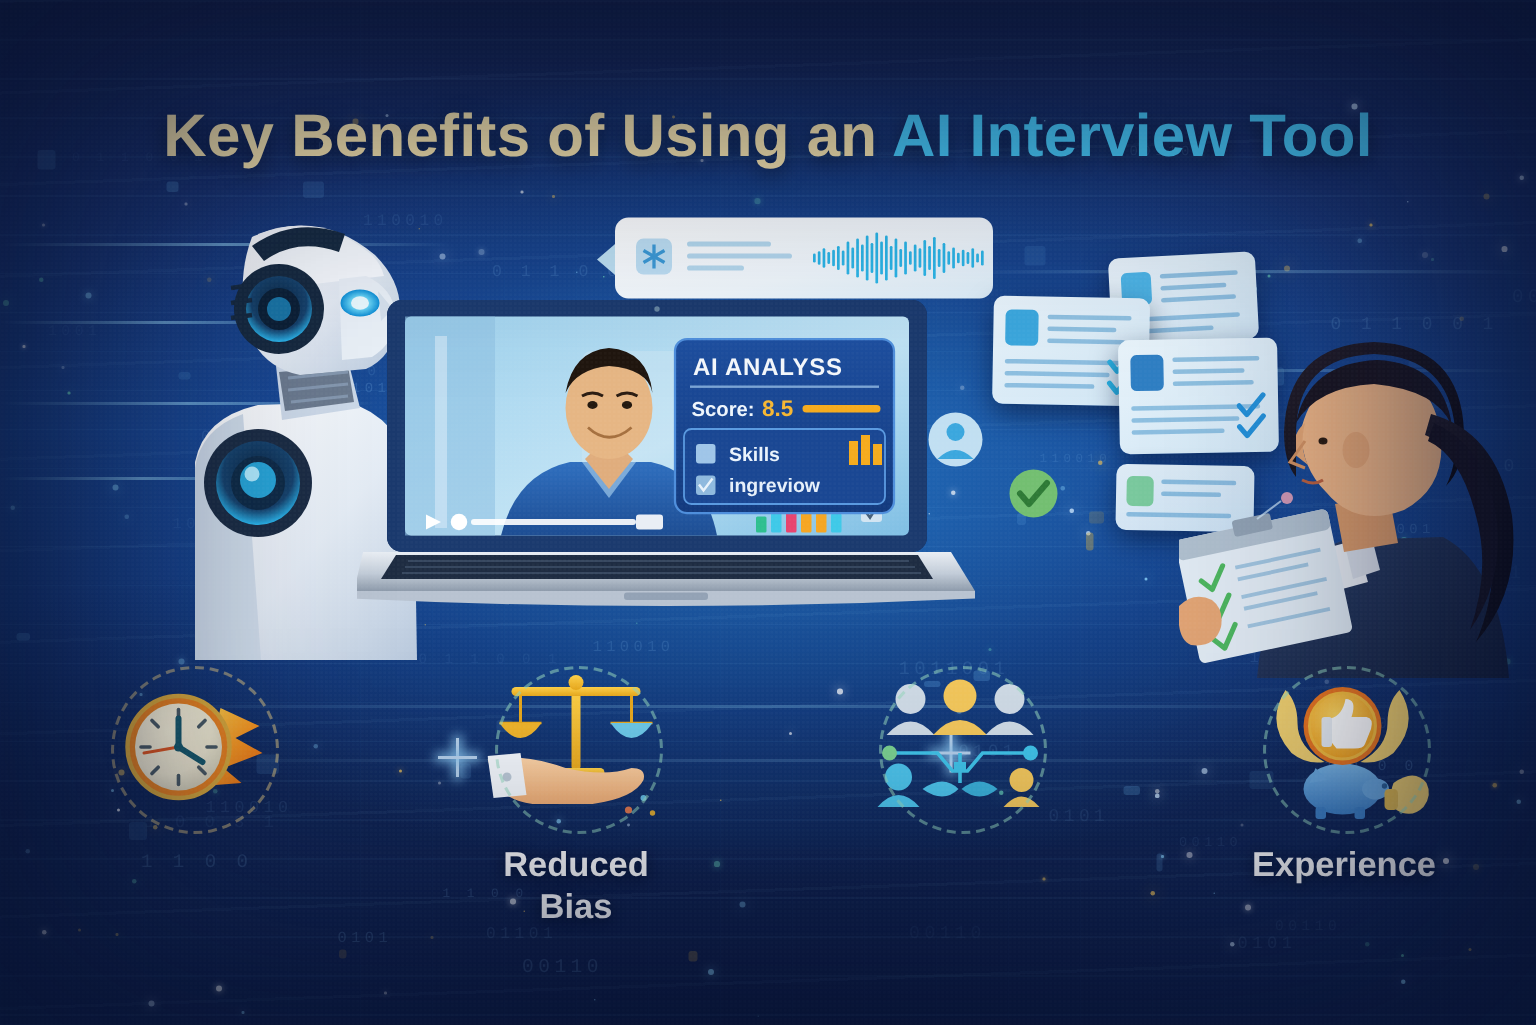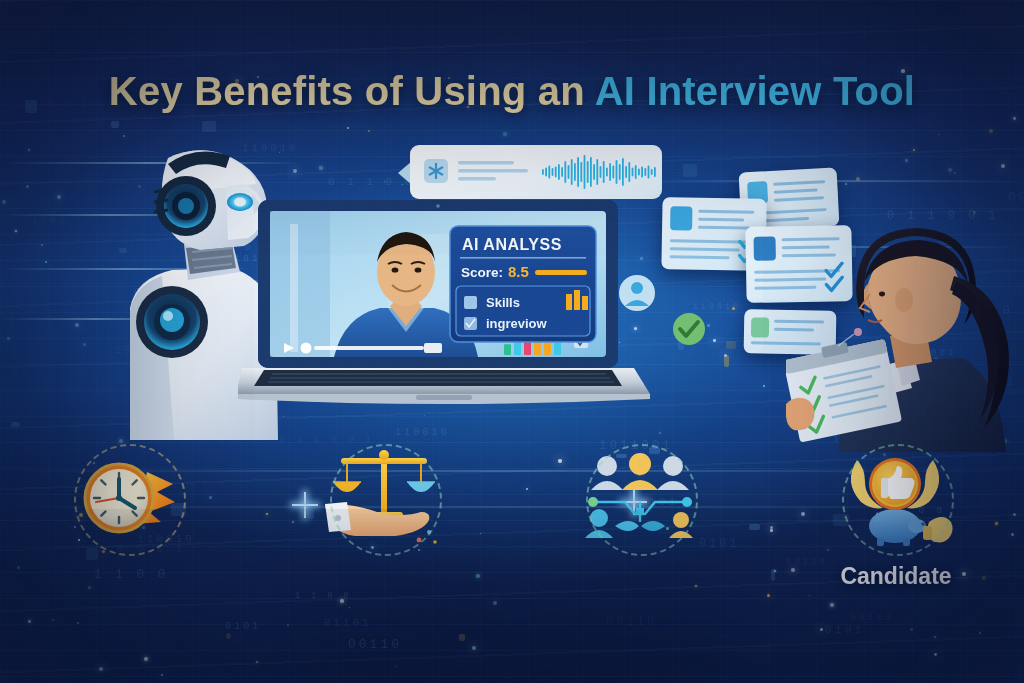--- a/index.html
+++ b/index.html
@@ -731,20 +731,24 @@
           <path d="M82 36 Q96 56 110 36 Z" fill="#6cc8e8"></path>
           <rect x="40" y="66" width="38" height="6" rx="3" fill="url(#goldG)"></rect>
           <path d="M0 60 Q24 56 52 66 Q78 72 96 66 Q106 66 104 74 Q98 86 70 90 L30 90 Q14 88 6 78 Z" fill="url(#skinG)"></path>
           <path d="M0 58 L22 56 L26 84 L4 86 Z" fill="#f2f6fa"></path>
           <circle cx="13" cy="72" r="3" fill="#b9c6d3"></circle>
           <circle cx="94" cy="94" r="2.4" fill="#f07c4a" opacity=".9"></circle>
           <circle cx="104" cy="86" r="2" fill="#6cc8e8" opacity=".9"></circle>
           <circle cx="110" cy="96" r="1.8" fill="#f0b42a" opacity=".9"></circle>
         </svg>
       </div>
+      <div class="blabel">
+        <div>Reduced</div>
+        <div>Bias</div>
+      </div>
     </div>
 
     <div class="benefit">
       <div class="bicon">
         <div class="ring"></div>
         <svg viewBox="0 0 118 104" width="118" height="104">
           <g fill="#cfdbe6">
             <circle cx="26" cy="20" r="10"></circle>
               <path d="M10 44 Q26 26 42 44 Z"></path>
           </g>
@@ -803,20 +807,20 @@
           <circle cx="58" cy="38" r="26" fill="#e8741f"></circle>
           <circle cx="58" cy="38" r="22" fill="url(#medalG)"></circle>
           <circle cx="58" cy="38" r="22" fill="none" stroke="#f5bc3d" stroke-width="2"></circle>
           <path d="M50 48 L50 33 Q58 31 60 20 Q68 20 64 32 L74 32 Q79 33 77 40 L73 50 Q72 53 66 53 L54 53 Z" fill="#fdfdfd"></path>
           <rect x="44" y="32" width="7" height="20" rx="2" fill="#e9eef3"></rect>
           <path d="M92 76 Q106 66 114 76 Q118 84 112 92 Q104 100 94 94 Q88 86 92 76 Z" fill="#f0cf6e"></path>
           <rect x="86" y="80" width="9" height="14" rx="3" fill="#e0b94f"></rect>
         </svg>
       </div>
       <div class="blabel">
-        <div>Candidate</div>
+        <div>Experience</div>
       </div>
     </div>
   </div>
 
   <div class="layer grain nohit"></div>
   <div class="layer vign nohit"></div>
 </div>
 
 </body></html>

